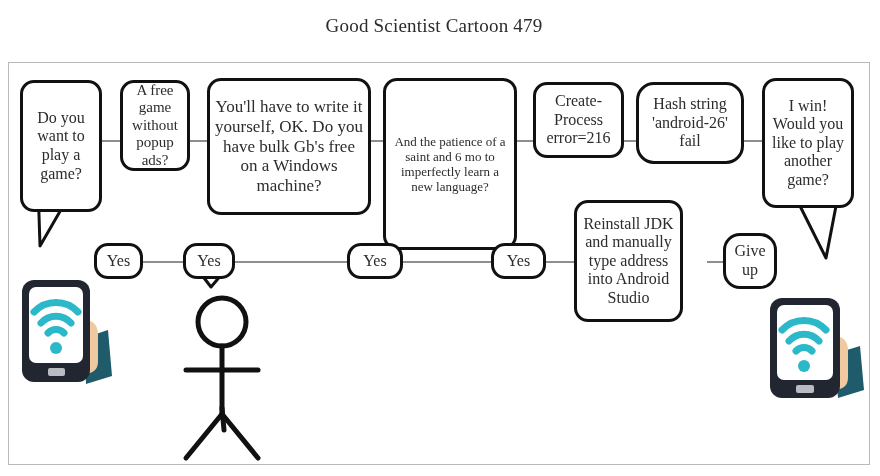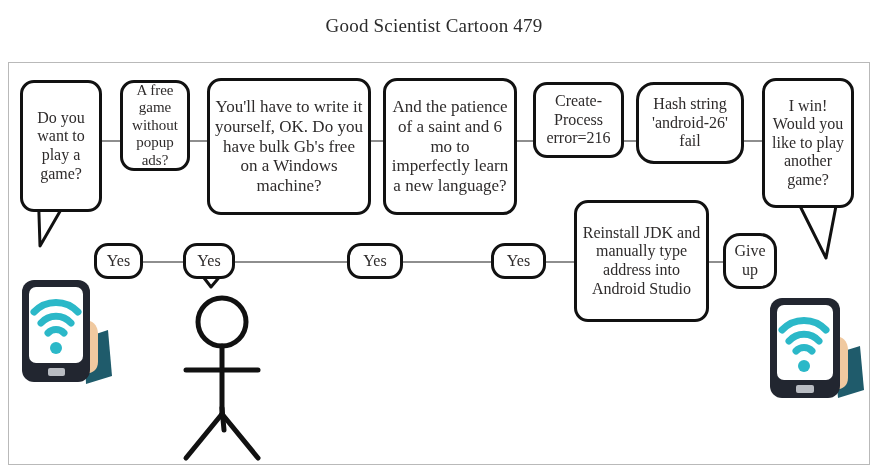--- a/index.html
+++ b/index.html
@@ -112,21 +112,21 @@
   </div>
 
   <div class="bub" style="left:120px; top:80px; width:70px; height:91px; font-size:15px;">
     <span>A free game without popup ads?</span>
   </div>
 
   <div class="bub" style="left:207px; top:78px; width:164px; height:137px; font-size:17px;">
     <span>You'll have to write it yourself, OK. Do you have bulk Gb's free on a Windows machine?</span>
   </div>
 
-  <div class="bub" style="left:383px; top:78px; width:134px; height:137px; font-size:17px;">
+  <div class="bub" style="left:383px; top:78px; width:134px; height:172px; font-size:13px;">
     <span>And the patience of a saint and 6 mo to imperfectly learn a new language?</span>
   </div>
 
   <div class="bub" style="left:533px; top:82px; width:91px; height:76px; font-size:16px;">
     <span>Create-Process error=216</span>
   </div>
 
   <div class="bub" style="left:636px; top:82px; width:108px; height:82px; font-size:16px;border-radius:18px;">
     <span>Hash string 'android-26' fail</span>
   </div>
@@ -158,21 +158,21 @@
   </svg>
 
   <div class="bub" style="left:347px; top:243px; width:56px; height:36px; font-size:16px;">
     <span>Yes</span>
   </div>
 
   <div class="bub" style="left:491px; top:243px; width:55px; height:36px; font-size:16px;">
     <span>Yes</span>
   </div>
 
-  <div class="bub" style="left:574px; top:200px; width:135px; height:122px; font-size:16px;">
+  <div class="bub" style="left:574px; top:200px; width:109px; height:122px; font-size:16px;">
     <span>Reinstall JDK and manually type address into Android Studio</span>
   </div>
 
   <div class="bub" style="left:723px; top:233px; width:54px; height:56px; font-size:16px;border-radius:17px;">
     <span>Give up</span>
   </div>
 
   <div class="phone-wrap" style="left:12px; top:272px;">
     <svg width="100" height="120" viewBox="0 0 100 120">
 

